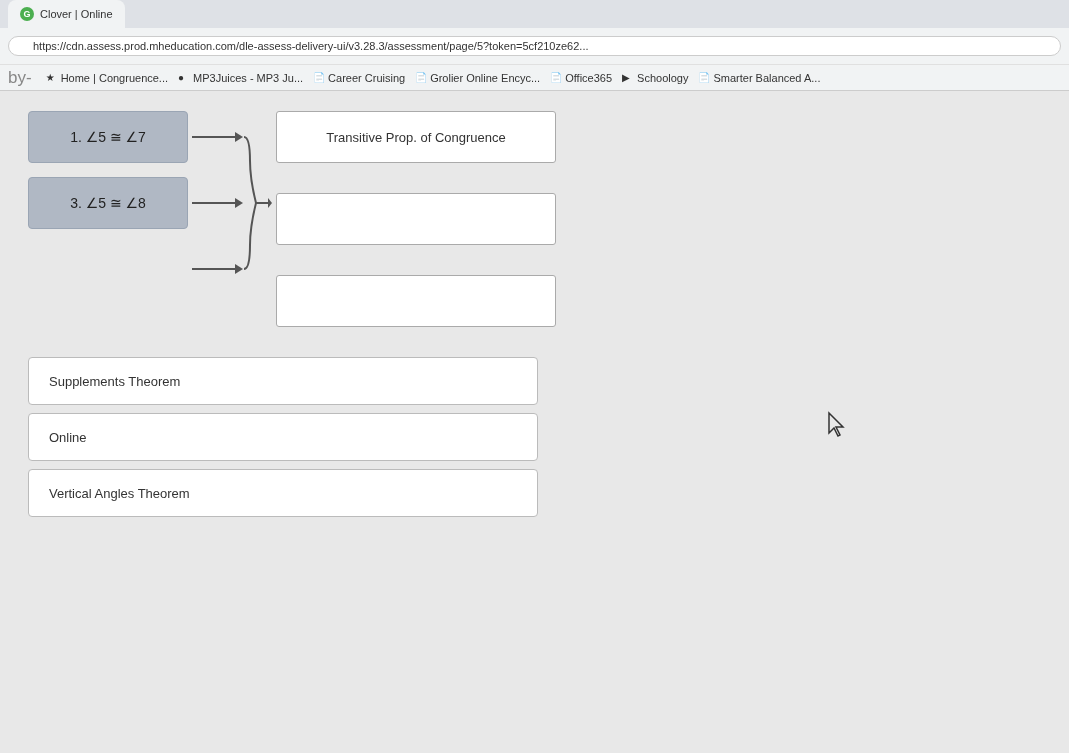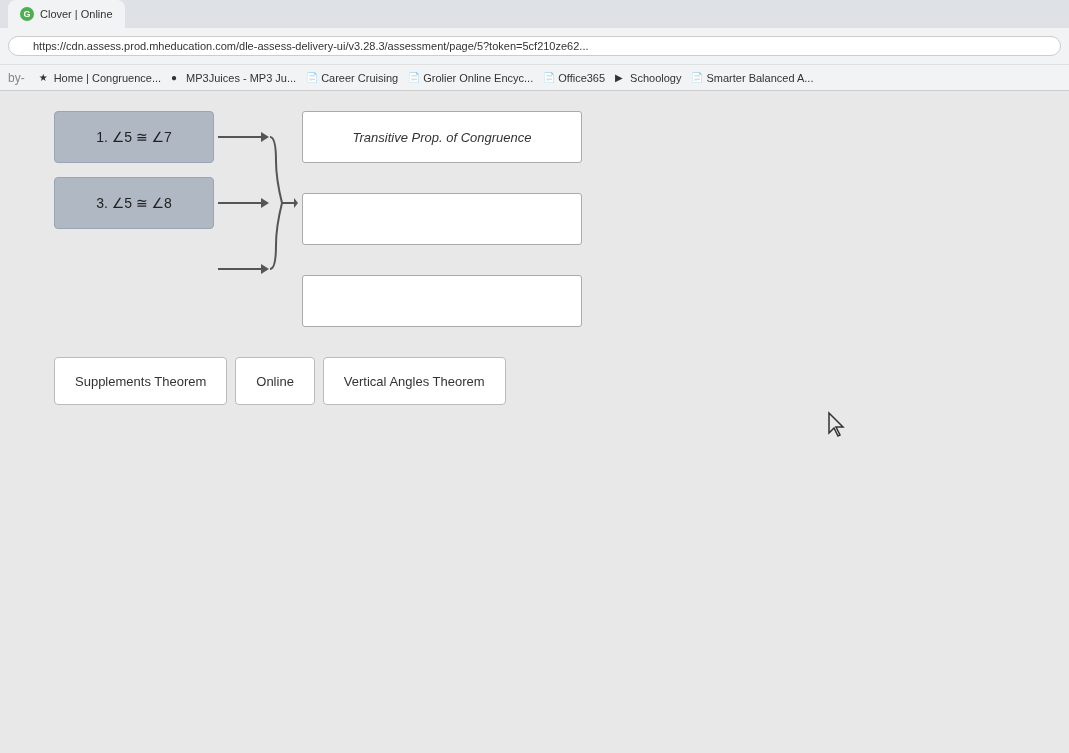--- a/index.html
+++ b/index.html
@@ -82,28 +82,28 @@
       cursor: pointer;
       white-space: nowrap;
     }
     .bookmark-item .bk-icon {
       width: 12px;
       height: 12px;
       font-size: 10px;
     }
     .by-label {
       color: #888;
-      font-size: 12px;
+      font-size: 17px;
       margin-right: 4px;
     }
 
     
     .main-content {
       background: #e8e8e8;
-      padding: 20px 44px;
+      padding: 20px 18px;
       min-height: 660px;
     }
 
     
     .proof-section {
       display: flex;
       align-items: flex-start;
       gap: 0;
       margin-bottom: 30px;
       margin-left: 10px;
@@ -129,21 +129,20 @@
       justify-content: center;
       height: 52px;
     }
 
     
     .reasons-col {
       display: flex;
       flex-direction: column;
       justify-content: flex-start;
       gap: 8px;
-      font-style: italic;
     }
 
     .reason-box {
       border: 1px solid #aaa;
       border-radius: 3px;
       padding: 12px 16px;
       font-size: 13px;
       color: #333;
       min-width: 280px;
       background: white;
@@ -162,21 +161,21 @@
     }
 
     
     .reason-gap {
       height: 14px;
     }
 
     
     .answer-section {
       display: flex;
-      flex-direction: row;
+      flex-direction: column;
       gap: 8px;
       margin-left: 10px;
       margin-top: 10px;
     }
 
     .answer-choice {
       background: white;
       border: 1px solid #bbb;
       border-radius: 4px;
       padding: 14px 20px;

